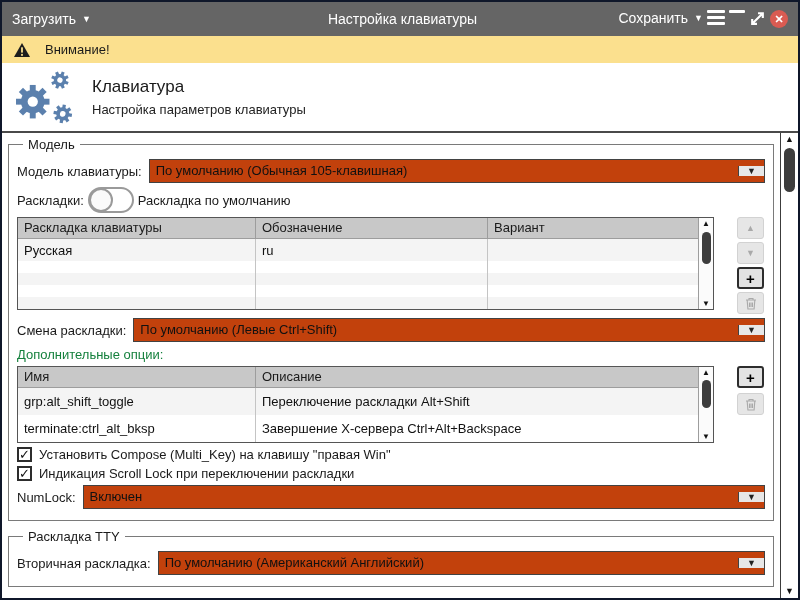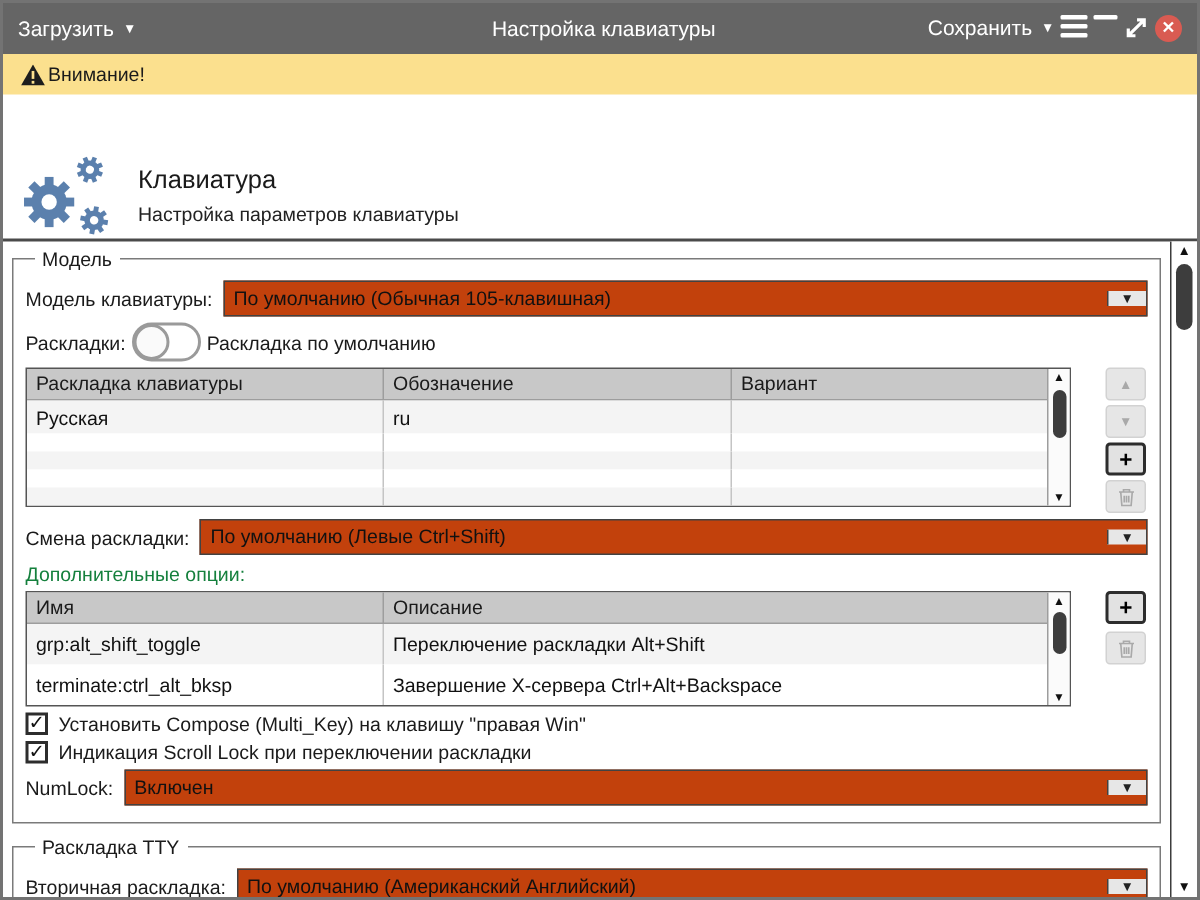--- a/index.html
+++ b/index.html
@@ -1,36 +1,36 @@
 <!DOCTYPE html>
 <html><head>
 <meta charset="utf-8">
 <style>
   * { margin:0; padding:0; box-sizing:border-box; }
   html,body { width:800px; height:600px; font-family:"Liberation Sans", sans-serif; background:#fff; }
-  .window { width:800px; height:600px; border:2px solid #737373; display:flex; flex-direction:column; background:#fff; overflow:hidden; }
+  .window { width:800px; height:600px; border:2px solid #0f172a; display:flex; flex-direction:column; background:#fff; overflow:hidden; }
 
   
   .titlebar { height:34px; background:#656565; color:#fff; display:flex; align-items:center; position:relative; flex:0 0 auto; padding:0 10px; }
   .tb-left { display:flex; align-items:center; gap:6px; cursor:pointer; font-size:14px; }
   .tb-title { position:absolute; left:5px; right:0; text-align:center; font-size:14px; pointer-events:none; }
   .tb-right { margin-left:auto; display:flex; align-items:flex-start; gap:4px; }
   .tb-menu { display:flex; align-items:center; gap:6px; cursor:pointer; font-size:14px; }
   .caret { font-size:9px; line-height:1; }
   .hamburger { display:flex; flex-direction:column; gap:3px; cursor:pointer; }
   .hamburger div { width:18px; height:3px; background:#fff; border-radius:1px; }
   .minbar { width:16px; height:3px; background:#fff; border-radius:1px; cursor:pointer; }
   .expand-icon { cursor:pointer; display:block; }
   .closebtn { width:18px; height:18px; border-radius:50%; background:#d95b52; color:#fff; font-size:11px; line-height:18px; text-align:center; cursor:pointer; font-weight:bold; }
 
   
-  .warnbar { height:27px; background:#fbe08e; display:flex; align-items:center; gap:2px; padding:0 12px; flex:0 0 auto; font-size:13px; color:#1a1a1a; }
-
-  
-  .header { height:60px; background:#fff; border-bottom:2px solid #4a4a4a; display:flex; align-items:center; gap:14px; padding:0 8px; flex:0 0 auto;margin-top:38px; }
+  .warnbar { height:27px; background:#fbe08e; display:flex; align-items:center; gap:15px; padding:0 12px; flex:0 0 auto; font-size:13px; color:#1a1a1a; }
+
+  
+  .header { height:70px; background:#fff; border-bottom:2px solid #4a4a4a; display:flex; align-items:center; gap:14px; padding:0 8px; flex:0 0 auto; }
   .header-title { font-size:17px; color:#1a1a1a; margin-bottom:5px; }
   .header-sub { font-size:13px; color:#222; }
 
   
   .content { flex:1; display:flex; min-height:0; }
   .scrollpane { flex:1; padding:4px 6px; overflow:hidden; }
   fieldset { border:1px solid #7a7a7a; padding:3px 8px 7px 8px; margin-bottom:8px; }
   legend { font-size:13px; color:#1a1a1a; padding:0 5px; margin-left:6px; }
   .row { display:flex; align-items:center; gap:7px; margin:4px 0; font-size:13px; color:#1a1a1a; }
   .lbl { white-space:nowrap; }

